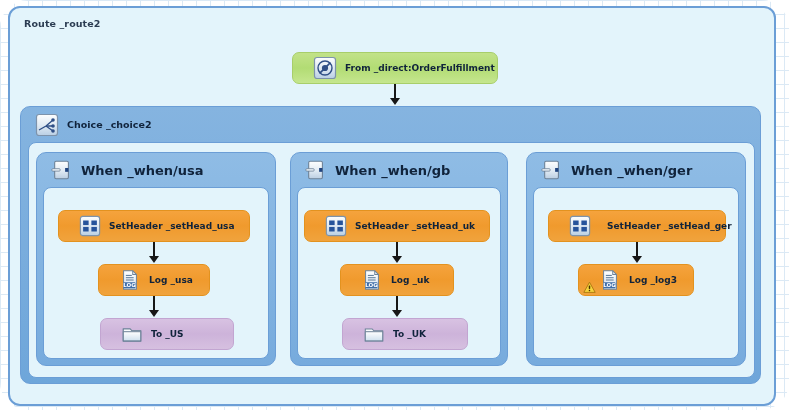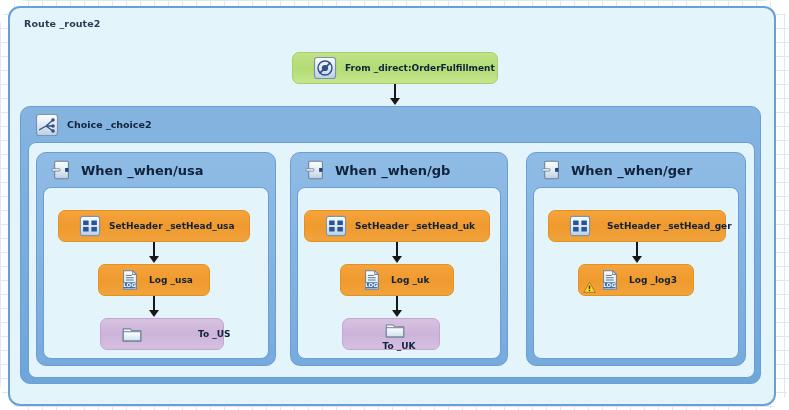--- a/index.html
+++ b/index.html
@@ -274,21 +274,21 @@
         <rect x="5" y="14.5" width="13" height="6.5" rx="1" fill="#3f6ea8" stroke="#2d5party" stroke-width="0"></rect>
         <text x="11.5" y="19.6" font-family="DejaVu Sans, sans-serif" font-size="6" font-weight="bold" fill="#ffffff" text-anchor="middle">LOG</text>
       </svg>
     </span>
     <span class="node-label">Log _usa</span>
   </div>
 
   <div class="conn" style="left:153px; top:296px; height:16px;"></div>
   <div class="arrowhead" style="left:149px; top:310px;"></div>
 
-  <div class="node node-to" style="left:100px; top:318px; width:124px;gap:47px;">
+  <div class="node node-to" style="left:100px; top:318px; width:134px;">
     <span class="icon">
       <svg viewBox="0 0 24 24">
         <defs>
           <linearGradient id="gIconFold1" x1="0" y1="0" x2="0" y2="1">
             <stop offset="0%" stop-color="#ffffff"></stop>
               <stop offset="100%" stop-color="#cfe0ee"></stop>
           </linearGradient>
         </defs>
         <path d="M2.5 6.5 H10 L11.8 8.5 H21.5 V19.5 H2.5 Z" fill="url(#gIconFold1)" stroke="#6d8298" stroke-width="1.1"></path>
         <path d="M2.5 6.5 H10 L11.8 8.5 H21.5 V19.5 H2.5 Z" fill="url(#gIconFold1)" stroke="#6d8298" stroke-width="1.1"></path>
@@ -359,21 +359,21 @@
         <rect x="5" y="14.5" width="13" height="6.5" rx="1" fill="#3f6ea8"></rect>
         <text x="11.5" y="19.6" font-family="DejaVu Sans, sans-serif" font-size="6" font-weight="bold" fill="#ffffff" text-anchor="middle">LOG</text>
       </svg>
     </span>
     <span class="node-label">Log _uk</span>
   </div>
 
   <div class="conn" style="left:396px; top:296px; height:16px;"></div>
   <div class="arrowhead" style="left:392px; top:310px;"></div>
 
-  <div class="node node-to" style="left:342px; top:318px; width:98px;flex-direction:column;">
+  <div class="node node-to" style="left:342px; top:318px; width:126px;">
     <span class="icon">
       <svg viewBox="0 0 24 24">
         <defs>
           <linearGradient id="gIconFold2" x1="0" y1="0" x2="0" y2="1">
             <stop offset="0%" stop-color="#ffffff"></stop>
               <stop offset="100%" stop-color="#cfe0ee"></stop>
           </linearGradient>
         </defs>
         <path d="M2.5 6.5 H10 L11.8 8.5 H21.5 V19.5 H2.5 Z" fill="url(#gIconFold2)" stroke="#6d8298" stroke-width="1.1"></path>
         <rect x="2.5" y="9.5" width="19" height="10" fill="url(#gIconFold2)" stroke="#6d8298" stroke-width="1.1"></rect>

